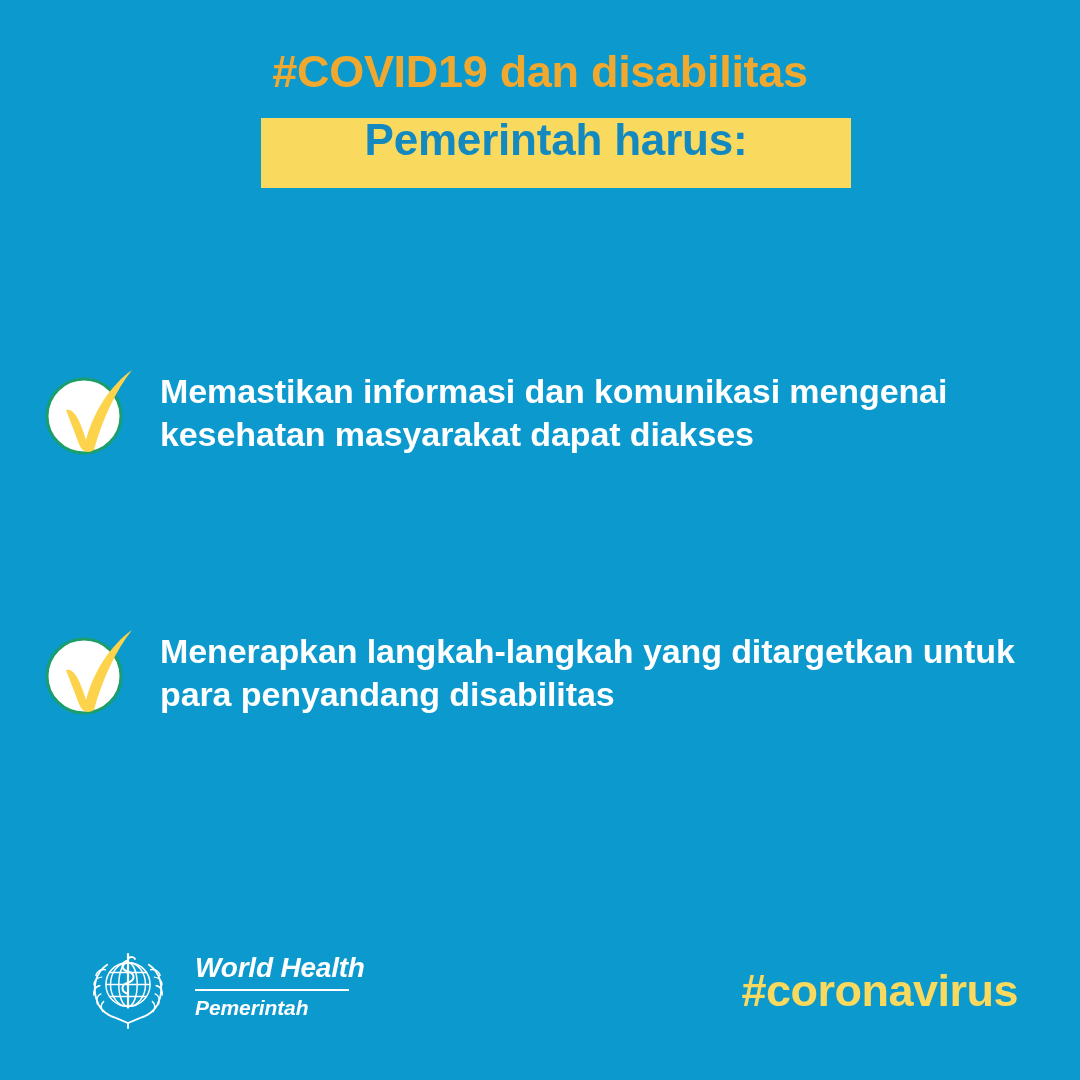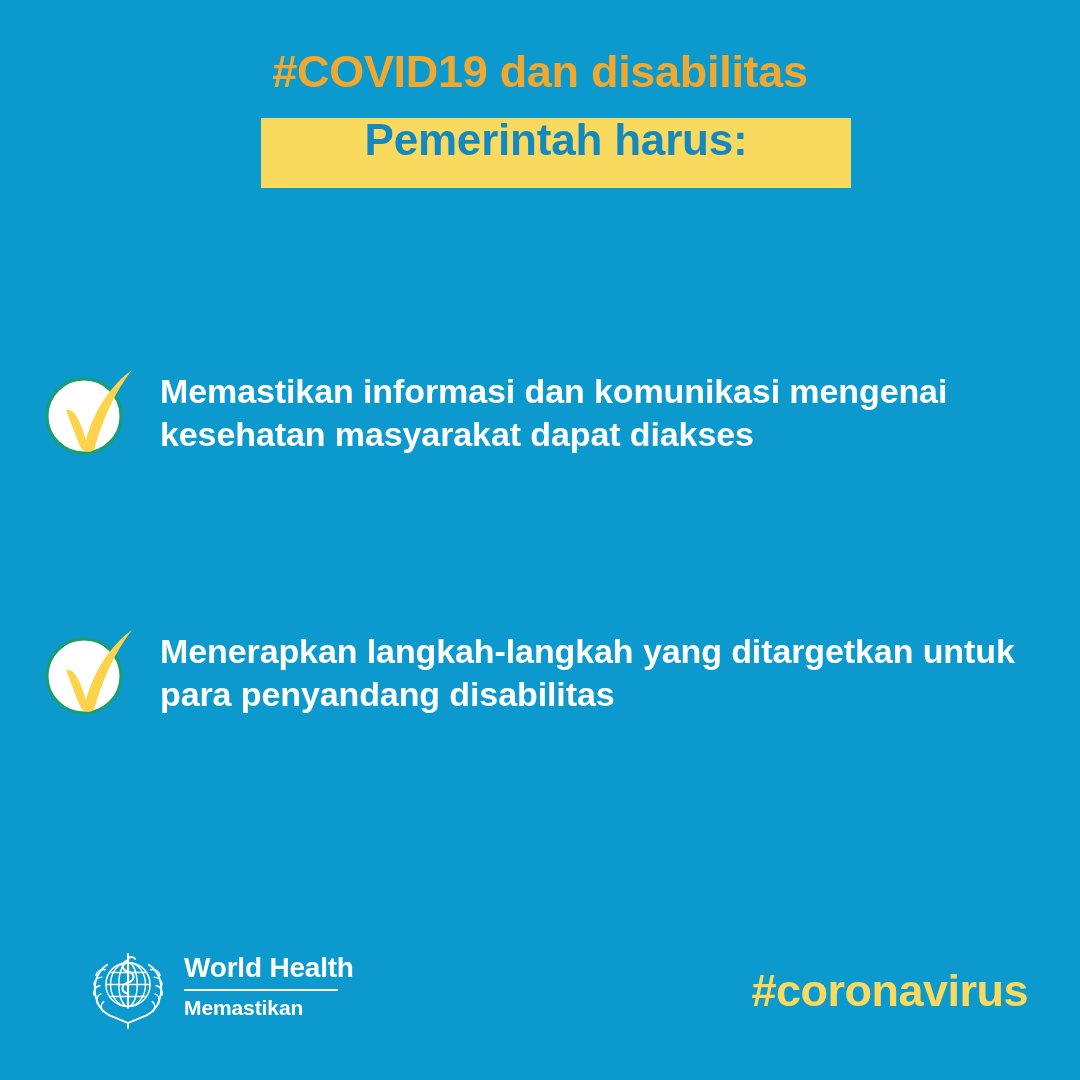--- a/index.html
+++ b/index.html
@@ -97,22 +97,23 @@
     align-items: flex-start;
   }
   .who-emblem {
     width: 92px;
     height: 92px;
     flex: 0 0 auto;
   }
   .who-emblem svg { display: block; width: 92px; height: 92px; }
 
   .who-wordmark {
-    margin-left: 10px;
+    margin-left: 21px;
     padding-top: 10px;
+    font-style: italic;
   }
   .who-name {
     color: #ffffff;
     font-size: 28px;
     font-weight: bold;
     line-height: 1.03;
     letter-spacing: -0.2px;
     white-space: nowrap;
   }
   .who-rule {
@@ -126,21 +127,21 @@
     color: #ffffff;
     font-size: 21px;
     font-weight: bold;
     line-height: 1;
     letter-spacing: -0.1px;
   }
 
   
   .hashtag {
     position: absolute;
-    right: 52px;
+    right: 62px;
     top: 968px;
     color: #fada5e;
     font-size: 45px;
     font-weight: bold;
     letter-spacing: -0.5px;
     line-height: 1;
     white-space: nowrap;
   }
 </style>
 </head>
@@ -205,19 +206,19 @@
 
           <line x1="50" y1="10" x2="50" y2="70" stroke-width="2.4"></line>
           <path d="M50 18 C42 20 42 28 50 30 C58 32 58 40 50 42 C42 44 42 52 50 54" stroke-width="2.2"></path>
           <path d="M50 16 C53 13 57 14 58 17" stroke-width="2"></path>
         </g>
       </svg>
     </span>
     <span class="who-wordmark">
       <div class="who-name">World Health</div>
       <div class="who-rule"></div>
-      <div class="who-country">Memastikan</div>
+      <div class="who-country">Pemerintah</div>
     </span>
   </div>
 
   <div class="hashtag">#coronavirus</div>
 
 </div>
 
 </body></html>

